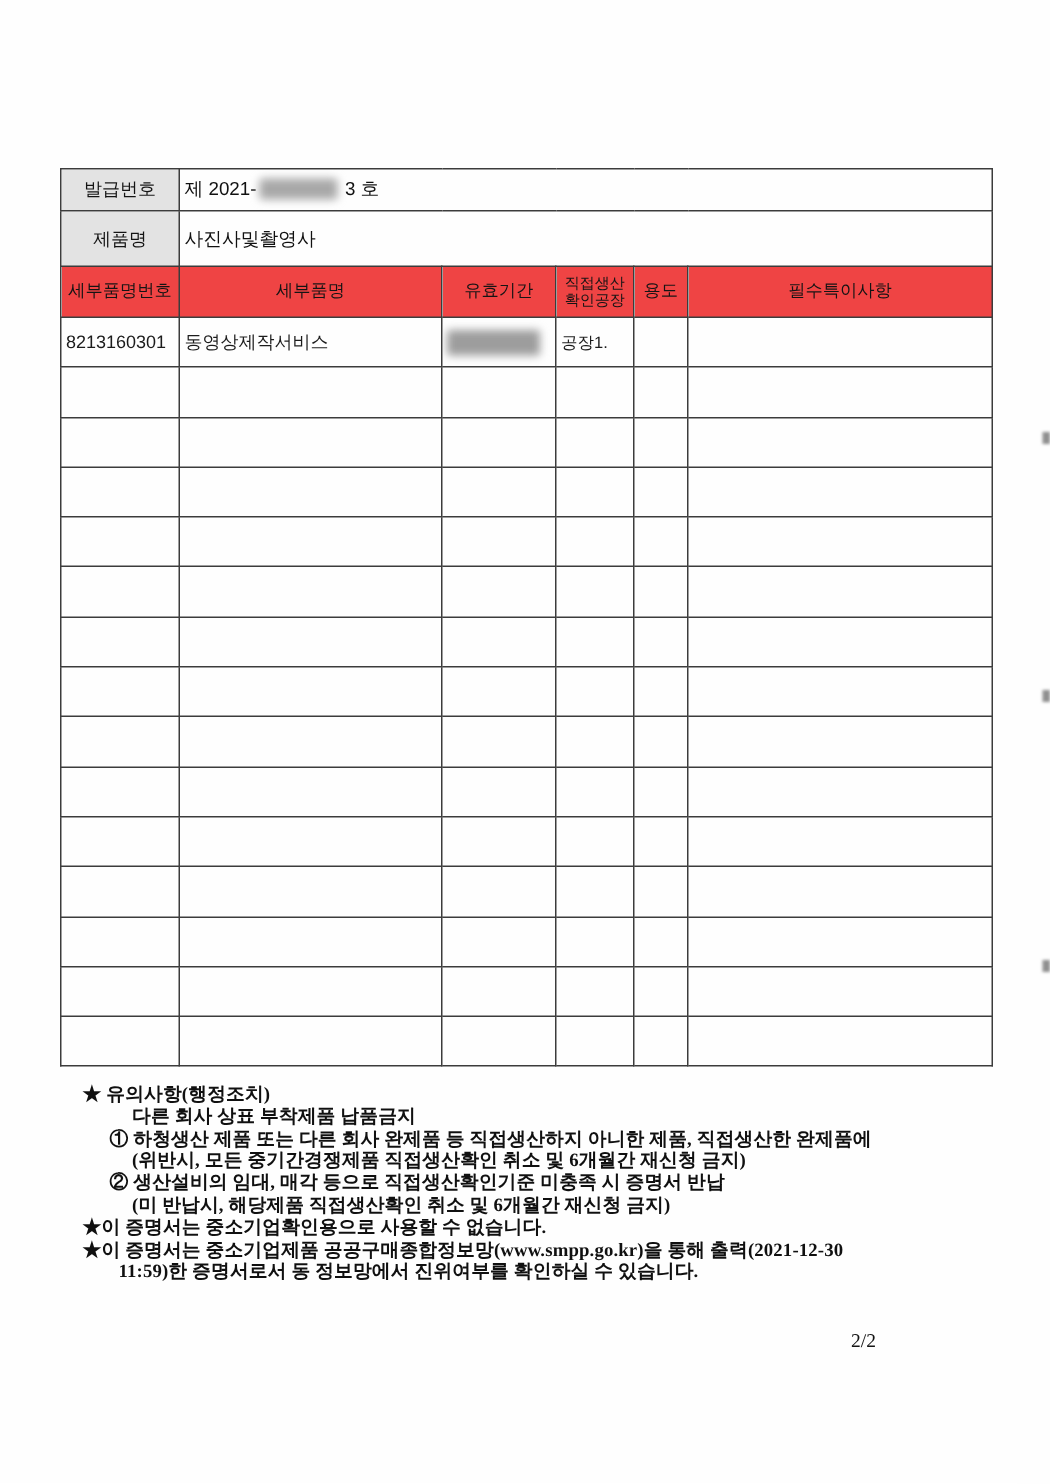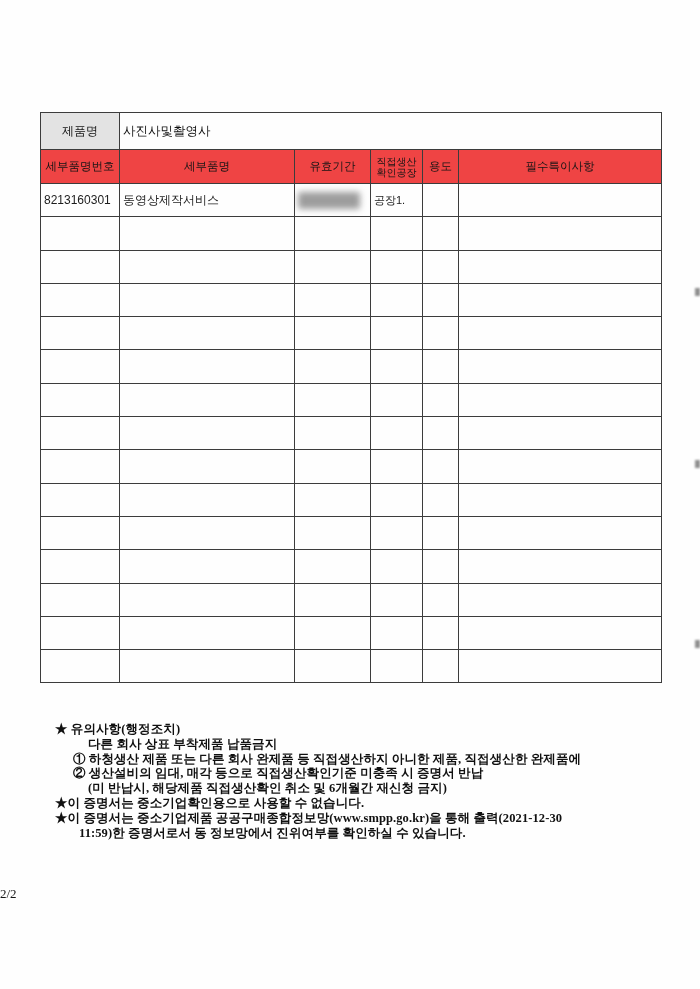--- a/index.html
+++ b/index.html
@@ -97,21 +97,21 @@
   .note-line { white-space:nowrap; }
   .indent-0 { margin-left:0; }
   .indent-1 { margin-left:18px; }
   .indent-2 { margin-left:33px; }
   .indent-3 { margin-left:24px; }
 
   .page-number {
     position:absolute;
     left:0; top:886px;
     width:584px;
-    text-align:left;
+    text-align:right;
     font-family:"Liberation Serif", serif;
     font-size:13px;
     color:#141414;
   }
 
   
   .scan-artifact {
     position:absolute;
     right:0px;
     width:5px; height:8px;
@@ -130,20 +130,26 @@
   <table class="doc-table">
     <colgroup>
       <col style="width:79px">
       <col style="width:175px">
       <col style="width:76px">
       <col style="width:52px">
       <col style="width:36px">
       <col style="width:203px">
     </colgroup>
     <tbody>
+      <tr class="row-issue">
+        <td class="label-cell">발급번호</td>
+        <td class="value-cell" colspan="5">
+          <span>제 2021-</span><span class="redaction"></span><span>3 호</span>
+        </td>
+      </tr>
       <tr class="row-product">
         <td class="label-cell">제품명</td>
         <td class="value-cell" colspan="5">사진사및촬영사</td>
       </tr>
       <tr class="head-row">
           <th>세부품명번호</th>
           <th>세부품명</th>
           <th>유효기간</th>
           <th class="small-header">직접생산
 확인공장</th>
@@ -270,20 +276,21 @@
           <td></td>
           <td></td>
         </tr>
       </tbody>
   </table>
 
   <div class="notes">
       <div class="note-line indent-0">★ 유의사항(행정조치)</div>
       <div class="note-line indent-2">다른 회사 상표 부착제품 납품금지</div>
       <div class="note-line indent-1">① 하청생산 제품 또는 다른 회사 완제품 등 직접생산하지 아니한 제품, 직접생산한 완제품에</div>
+      <div class="note-line indent-2">(위반시, 모든 중기간경쟁제품 직접생산확인 취소 및 6개월간 재신청 금지)</div>
       <div class="note-line indent-1">② 생산설비의 임대, 매각 등으로 직접생산확인기준 미충족 시 증명서 반납</div>
       <div class="note-line indent-2">(미 반납시, 해당제품 직접생산확인 취소 및 6개월간 재신청 금지)</div>
       <div class="note-line indent-0">★이 증명서는 중소기업확인용으로 사용할 수 없습니다.</div>
       <div class="note-line indent-0">★이 증명서는 중소기업제품 공공구매종합정보망(www.smpp.go.kr)을 통해 출력(2021-12-30</div>
       <div class="note-line indent-3">11:59)한 증명서로서 동 정보망에서 진위여부를 확인하실 수 있습니다.</div>
     </div>
 
   <div class="page-number">2/2</div>
 
   <div class="scan-artifact artifact-1"></div>

